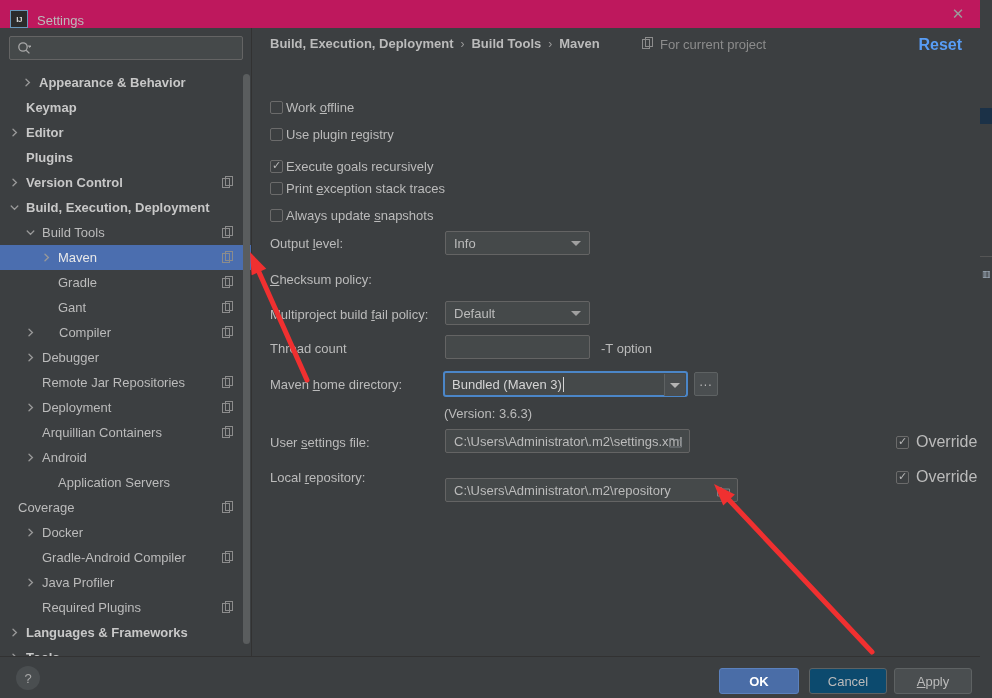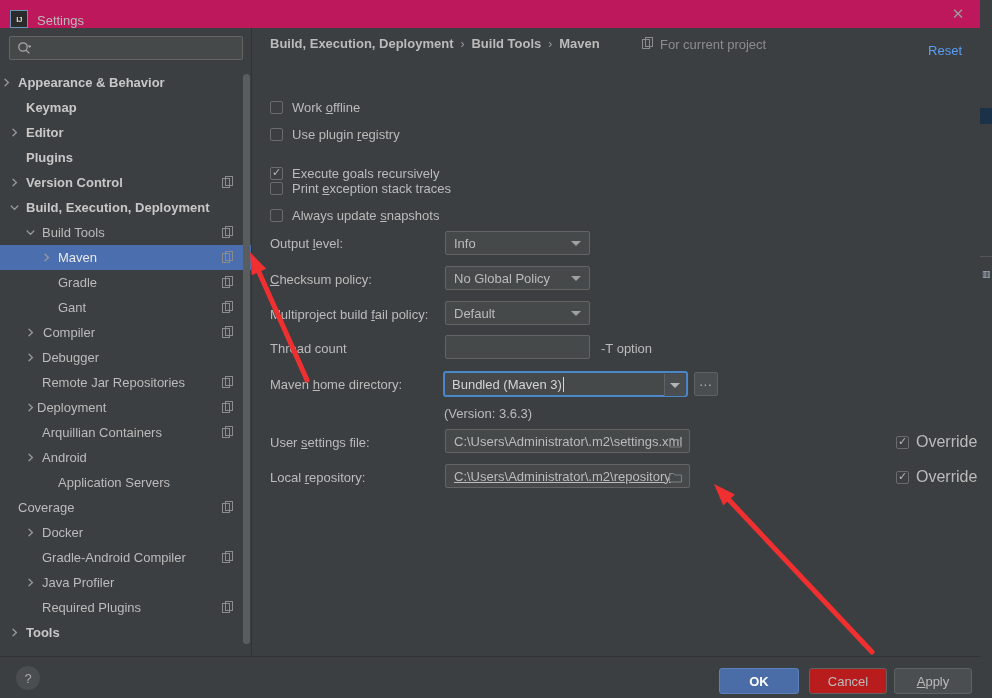--- a/index.html
+++ b/index.html
@@ -154,29 +154,29 @@
     display: flex; align-items: center; gap: 0;
   }
   .crumb { font-size: 13px; font-weight: bold; color: #bbbbbb; }
   .crumb-sep { font-size: 12px; color: #9a9a9a; margin: 0 7px; }
   .for-project {
     position: absolute; left: 389px; top: 9px;
     display: flex; align-items: center; gap: 6px;
     font-size: 13px; color: #8c8c8c;
   }
   .reset-link {
-    position: absolute; right: 18px; top: 15px;
-    font-size: 13px; font-weight: normal; color: #589df6;
+    position: absolute; right: 18px; top: 8px;
+    font-size: 16px; font-weight: bold; color: #589df6;
     cursor: pointer;
   }
 
   
   .chk-row {
     position: absolute; left: 17px;
-    display: flex; align-items: center; gap: 9px;
+    display: flex; align-items: center; gap: 3px;
     height: 18px;
   }
   .cb {
     width: 13px; height: 13px;
     border: 1px solid #6b6b6b;
     background: #3c3f41;
     border-radius: 2px;
     box-sizing: border-box;
     display: inline-flex; align-items: center; justify-content: center;
     flex: 0 0 auto;
@@ -304,21 +304,21 @@
     display: flex; align-items: center; justify-content: center;
     font-size: 13px; cursor: pointer; margin-left: 20px;
   }
   .btn-ok {
     right: 181px; width: 80px;
     background: #4a6da7; border: 1px solid #5b81bd; color: #ffffff;
     font-weight: bold;
   }
   .btn-cancel {
     right: 93px; width: 78px;
-    background: #b91c1c; border: 1px solid #5e6263; color: #bbbbbb;
+    background: #0c4a6e; border: 1px solid #5e6263; color: #bbbbbb;
   }
   .btn-apply {
     right: 8px; width: 78px;
     background: #4a4e50; border: 1px solid #5e6263; color: #bbbbbb;
   }
 
   
   .annot {
     position: absolute; left: 0; top: 0;
     width: 992px; height: 698px;
@@ -352,21 +352,21 @@
         <svg width="14" height="14" viewBox="0 0 14 14">
           <circle cx="6" cy="6" r="4.2" fill="none" stroke="#a8a8a8" stroke-width="1.3"></circle>
           <line x1="9.2" y1="9.2" x2="12.4" y2="12.4" stroke="#a8a8a8" stroke-width="1.3"></line>
           <path d="M10.6 4.6 l4 0 l-2 2.4 z" fill="#a8a8a8"></path>
         </svg>
       </span>
       <input class="search-input" value="" placeholder="" style="">
     </div>
 
     <div class="tree" id="tree">
-        <div class="tree-row" style="padding-left: 0;">
+        <div class="tree-row" style="padding-left: 21px;">
           <span class="tree-arrow">
             <svg width="9" height="9" viewBox="0 0 9 9">
               <path d="M3 1.2 L6.4 4.5 L3 7.8" fill="none" stroke="#9a9a9a" stroke-width="1.3" stroke-linecap="round"></path>
             </svg>
           </span>
           <span class="tree-label bold" style="margin-left: 5px;">Appearance &amp; Behavior</span>
         </div>
         <div class="tree-row" style="padding-left: 8px;">
           <span class="tree-arrow none"></span>
           <span class="tree-label bold" style="margin-left: 5px;">Keymap</span>
@@ -442,21 +442,21 @@
               <rect x="0.5" y="2.5" width="7" height="9" fill="none" stroke="#8c8c8c" stroke-width="1"></rect>
               <rect x="3.5" y="0.5" width="7" height="9" fill="none" stroke="#8c8c8c" stroke-width="1"></rect>
             </svg></span>
         </div>
         <div class="tree-row" style="padding-left: 24px;">
           <span class="tree-arrow">
             <svg width="9" height="9" viewBox="0 0 9 9">
               <path d="M3 1.2 L6.4 4.5 L3 7.8" fill="none" stroke="#9a9a9a" stroke-width="1.3" stroke-linecap="round"></path>
             </svg>
           </span>
-          <span class="tree-label" style="margin-left: 6px;">Compiler</span>
+          <span class="tree-label" style="margin-left: 22px;">Compiler</span>
           <span class="copy-icon"><svg width="12" height="12" viewBox="0 0 12 12">
               <rect x="0.5" y="2.5" width="7" height="9" fill="none" stroke="#8c8c8c" stroke-width="1"></rect>
               <rect x="3.5" y="0.5" width="7" height="9" fill="none" stroke="#8c8c8c" stroke-width="1"></rect>
             </svg></span>
         </div>
         <div class="tree-row" style="padding-left: 24px;">
           <span class="tree-arrow">
             <svg width="9" height="9" viewBox="0 0 9 9">
               <path d="M3 1.2 L6.4 4.5 L3 7.8" fill="none" stroke="#9a9a9a" stroke-width="1.3" stroke-linecap="round"></path>
             </svg>
@@ -470,21 +470,21 @@
               <rect x="0.5" y="2.5" width="7" height="9" fill="none" stroke="#8c8c8c" stroke-width="1"></rect>
               <rect x="3.5" y="0.5" width="7" height="9" fill="none" stroke="#8c8c8c" stroke-width="1"></rect>
             </svg></span>
         </div>
         <div class="tree-row" style="padding-left: 24px;">
           <span class="tree-arrow">
             <svg width="9" height="9" viewBox="0 0 9 9">
               <path d="M3 1.2 L6.4 4.5 L3 7.8" fill="none" stroke="#9a9a9a" stroke-width="1.3" stroke-linecap="round"></path>
             </svg>
           </span>
-          <span class="tree-label" style="">Deployment</span>
+          <span class="tree-label" style="margin-left: 5px;">Deployment</span>
           <span class="copy-icon"><svg width="12" height="12" viewBox="0 0 12 12">
               <rect x="0.5" y="2.5" width="7" height="9" fill="none" stroke="#8c8c8c" stroke-width="1"></rect>
               <rect x="3.5" y="0.5" width="7" height="9" fill="none" stroke="#8c8c8c" stroke-width="1"></rect>
             </svg></span>
         </div>
         <div class="tree-row" style="padding-left: 24px;">
           <span class="tree-arrow none"></span>
           <span class="tree-label" style="margin-left: 5px;">Arquillian Containers</span>
           <span class="copy-icon"><svg width="12" height="12" viewBox="0 0 12 12">
               <rect x="0.5" y="2.5" width="7" height="9" fill="none" stroke="#8c8c8c" stroke-width="1"></rect>
@@ -535,20 +535,28 @@
           </span>
           <span class="tree-label" style="margin-left: 5px;">Java Profiler</span>
         </div>
         <div class="tree-row" style="padding-left: 24px;">
           <span class="tree-arrow none"></span>
           <span class="tree-label" style="margin-left: 5px;">Required Plugins</span>
           <span class="copy-icon"><svg width="12" height="12" viewBox="0 0 12 12">
               <rect x="0.5" y="2.5" width="7" height="9" fill="none" stroke="#8c8c8c" stroke-width="1"></rect>
               <rect x="3.5" y="0.5" width="7" height="9" fill="none" stroke="#8c8c8c" stroke-width="1"></rect>
             </svg></span>
+        </div>
+        <div class="tree-row" style="padding-left: 8px;">
+          <span class="tree-arrow">
+            <svg width="9" height="9" viewBox="0 0 9 9">
+              <path d="M3 1.2 L6.4 4.5 L3 7.8" fill="none" stroke="#9a9a9a" stroke-width="1.3" stroke-linecap="round"></path>
+            </svg>
+          </span>
+          <span class="tree-label bold" style="margin-left: 5px;">Languages &amp; Frameworks</span>
         </div>
         <div class="tree-row" style="padding-left: 8px;">
           <span class="tree-arrow">
             <svg width="9" height="9" viewBox="0 0 9 9">
               <path d="M3 1.2 L6.4 4.5 L3 7.8" fill="none" stroke="#9a9a9a" stroke-width="1.3" stroke-linecap="round"></path>
             </svg>
           </span>
           <span class="tree-label bold" style="margin-left: 5px;">Tools</span>
         </div>
       </div>
@@ -582,21 +590,21 @@
 
     <div id="checkbox-list">
         <div class="chk-row" style="top: 70px;">
           <span class="cb"></span>
           <span class="chk-label"><span>Work </span><span class="u">o</span><span>ffline</span></span>
         </div>
         <div class="chk-row" style="top: 97px;">
           <span class="cb"></span>
           <span class="chk-label"><span>Use plugin </span><span class="u">r</span><span>egistry</span></span>
         </div>
-        <div class="chk-row" style="top: 136px;">
+        <div class="chk-row" style="top: 129px;">
           <span class="cb checked"></span>
           <span class="chk-label"><span>Execute </span><span class="u">g</span><span>oals recursively</span></span>
         </div>
         <div class="chk-row" style="top: 151px;">
           <span class="cb"></span>
           <span class="chk-label"><span>Print </span><span class="u">e</span><span>xception stack traces</span></span>
         </div>
         <div class="chk-row" style="top: 178px;">
           <span class="cb"></span>
           <span class="chk-label"><span>Always update </span><span class="u">s</span><span>napshots</span></span>
@@ -606,24 +614,20 @@
     <div class="field-label" style="left:17px; top:208px;">
       <span>Output </span><span class="u">l</span><span>evel:</span>
     </div>
     <div class="combo" style="left:192px; top:203px; width:145px;">
       <span class="combo-text">Info</span>
       <span class="combo-arrow"></span>
     </div>
 
     <div class="field-label" style="left:17px; top:244px;">
       <span class="u">C</span><span>hecksum policy:</span>
-    </div>
-    <div class="combo" style="left:192px; top:238px; width:145px;">
-      <span class="combo-text">No Global Policy</span>
-      <span class="combo-arrow"></span>
     </div>
 
     <div class="field-label" style="left:17px; top:279px;">
       <span>Multiproject build </span><span class="u">f</span><span>ail policy:</span>
     </div>
     <div class="combo" style="left:192px; top:273px; width:145px;">
       <span class="combo-text">Default</span>
       <span class="combo-arrow"></span>
     </div>
 
@@ -658,21 +662,21 @@
       </span>
     </div>
     <div class="override-wrap" style="left:643px; top:405px;">
       <span class="cb checked"></span>
       <span class="override-label">Override</span>
     </div>
 
     <div class="field-label" style="left:17px; top:442px;">
       <span>Local </span><span class="u">r</span><span>epository:</span>
     </div>
-    <div class="textfield" style="left:192px; top:436px; width:245px;text-decoration:underline;">
+    <div class="textfield" style="left:192px; top:450px; width:293px;">
       <span class="tf-text">C:\Users\Administrator\.m2\repository</span>
       <span class="folder-icon">
         <svg width="13" height="11" viewBox="0 0 13 11">
           <path d="M0.5 1.5 h4 l1.2 1.5 h6.8 v7 h-12 z" fill="none" stroke="#7c8184" stroke-width="1"></path>
         </svg>
       </span>
     </div>
     <div class="override-wrap" style="left:643px; top:440px;">
       <span class="cb checked"></span>
       <span class="override-label">Override</span>

